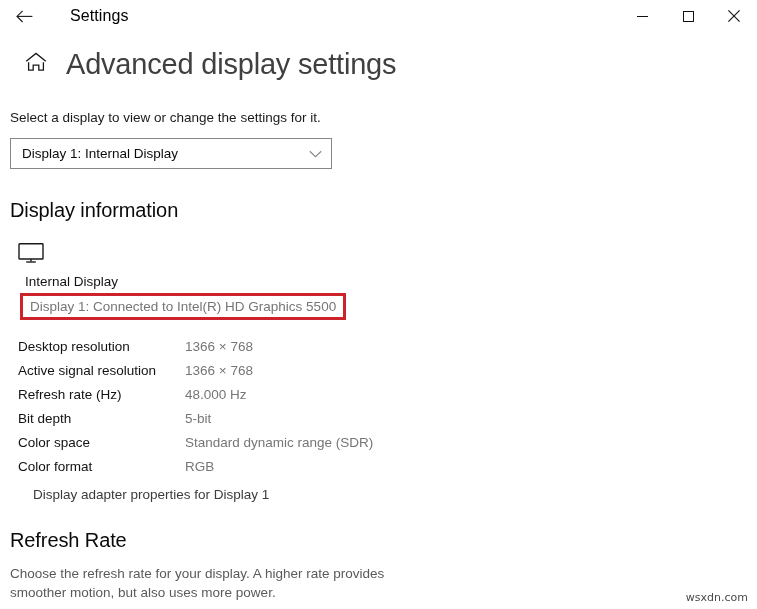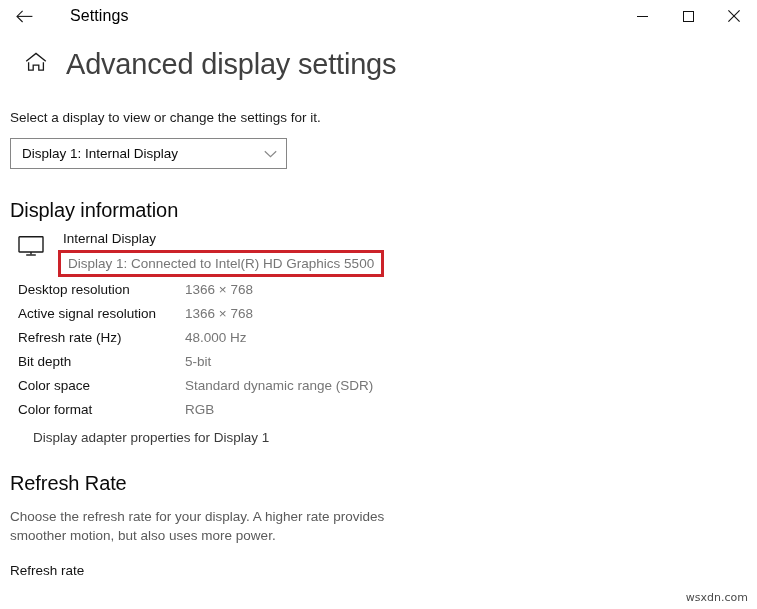--- a/index.html
+++ b/index.html
@@ -84,21 +84,21 @@
     padding-right: 20px;
   }
   .intro-text {
     font-size: 13.5px;
     color: #1a1a1a;
     margin-top: 31px;
   }
 
   .combo {
     margin-top: 13px;
-    width: 277px;
+    width: 322px;
     height: 31px;
     border: 1px solid #868686;
     background: #ffffff;
     display: flex;
     align-items: center;
     justify-content: space-between;
     padding: 0 9px 0 11px;
     box-sizing: border-box;
   }
   .combo-value {
@@ -110,23 +110,24 @@
   .section-heading {
     font-size: 20px;
     font-weight: 400;
     color: #0a0a0a;
     margin-top: 30px;
     letter-spacing: -0.1px;
   }
 
   
   .display-block {
-    margin-top: 8px;
+    margin-top: 15px;
     display: flex;
     align-items: flex-start;
+    flex-direction: column;
   }
   .monitor-icon {
     width: 30px;
     flex: 0 0 30px;
     margin-top: 6px;
     margin-left: 8px;
   }
   .display-text {
     margin-left: 15px;
     flex: 1 1 auto;
@@ -145,20 +146,21 @@
   }
   .display-conn {
     font-size: 13.5px;
     color: #767676;
     line-height: 16px;
     white-space: nowrap;
   }
 
   
   .spec-table {
+    margin-top: 14px;
     margin-left: 8px;
   }
   .spec-row {
     display: flex;
     height: 24px;
     align-items: center;
   }
   .spec-label {
     width: 167px;
     flex: 0 0 167px;

